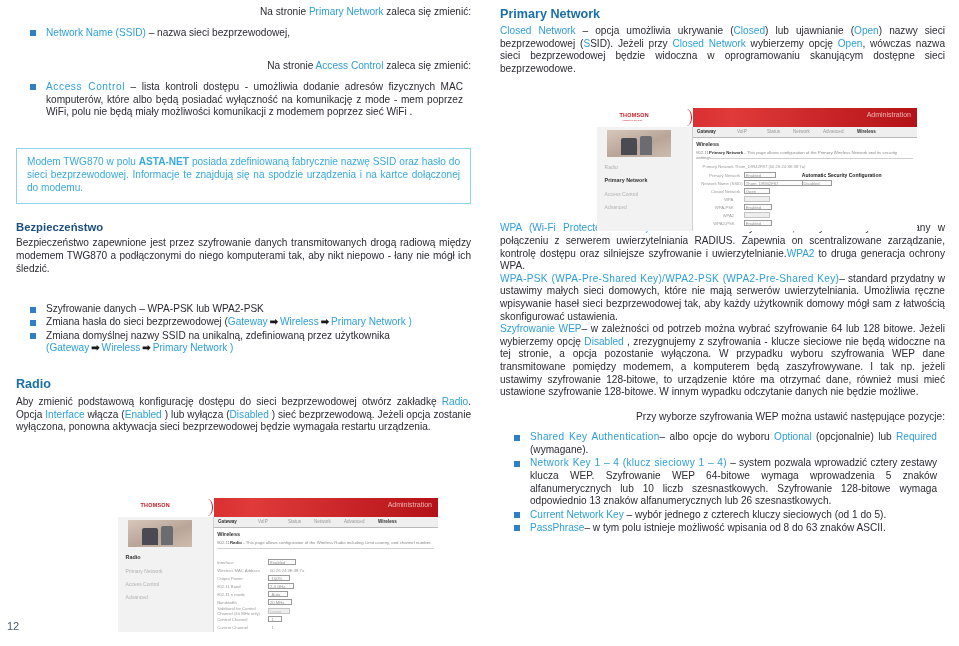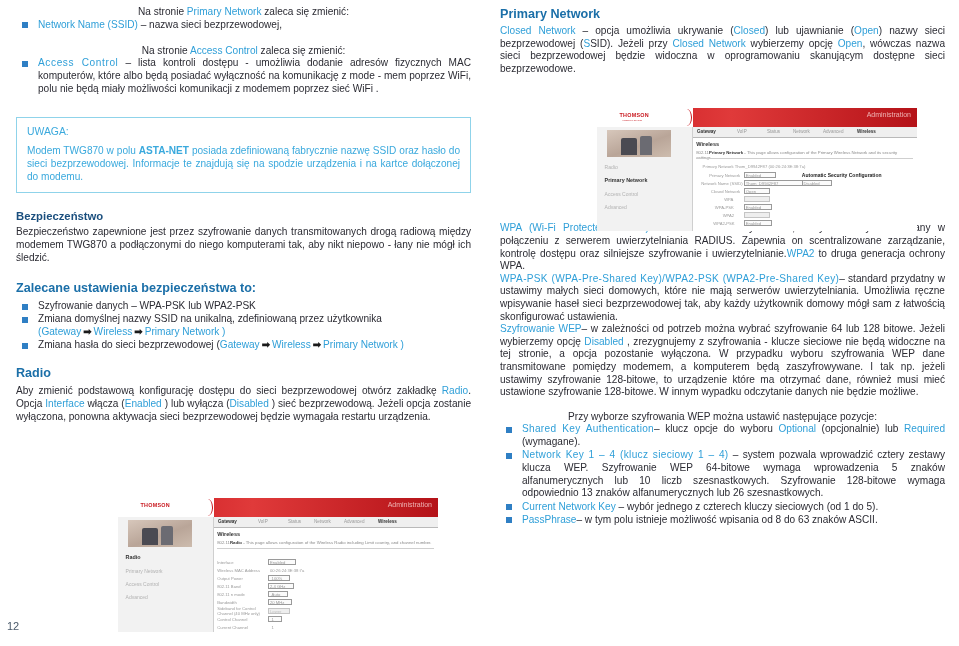--- a/index.html
+++ b/index.html
@@ -23,42 +23,42 @@
   .col-left  { left: 16px; }
   .col-right { left: 500px; width: 445px; }
 
   p, .line {
     margin: 0;
     font-size: 10.1px;
     line-height: 12.6px;
     color: #2b2b33;
     text-align: justify;
   }
-  .nj { text-align: center; }
+  .nj { text-align: right; }
 
   .blue { color: #2f9fd8; }
   .hdr {
     font-size: 11.3px;
     font-weight: bold;
     color: #1b4f7e;
     line-height: 14px;
     margin: 0;
   }
   .hdr-lg {
     font-size: 12.6px;
     font-weight: bold;
     color: #1b6fa8;
     line-height: 16px;
     margin: 0;
   }
 
   
   ul.bl {
     list-style: none;
-    margin: 0;
+    margin: 8px;
     padding: 0;
   }
   ul.bl > li {
     position: relative;
     padding-left: 22px;
     font-size: 10.1px;
     line-height: 12.7px;
     color: #2b2b33;
     text-align: justify;
     margin: 0 0 0.5px 0;
@@ -239,45 +239,43 @@
 
     <p class="nj"><span>Na stronie </span><span class="blue">Access Control</span><span>  zaleca się zmienić:</span></p>
 
     <ul class="bl">
       <li><span class="sq"></span><span class="blue" style="letter-spacing:.6px">Access Control</span><span> – lista kontroli dostępu - umożliwia dodanie adresów fizycznych MAC komputerów, które albo będą posiadać wyłączność na komunikację z mode - mem poprzez WiFi, polu nie będą miały możliwości komunikacji z modemem poprzez sieć WiFi .</span></li>
     </ul>
 
     <div style="height:21px"></div>
 
     <div class="note">
-      <div class="ttl">UWAGA:</div>
       <p class="bdy"><span>Modem TWG870 w polu </span><span class="b">ASTA-NET</span><span> posiada zdefiniowaną fabrycznie nazwę SSID oraz hasło do sieci bezprzewodowej. Informacje te znajdują się na spodzie urządzenia i na kartce dołączonej do modemu.</span></p>
     </div>
 
     <div style="height:16px"></div>
 
     <div class="hdr">Bezpieczeństwo</div>
     <div style="height:3px"></div>
     <p>Bezpieczeństwo zapewnione jest przez szyfrowanie danych transmitowanych drogą radiową między modemem TWG870 a podłączonymi do niego komputerami tak, aby nikt niepowo - łany nie mógł ich śledzić.</p>
 
     <div style="height:16px"></div>
 
-    <div class="hdr-lg">Zalecane ustawienia bezpieczeństwa to:</div>
     <div style="height:4px"></div>
 
     <ul class="bl">
       <li><span class="sq"></span><span>Szyfrowanie danych – WPA-PSK lub WPA2-PSK</span></li>
+
+      <li><span class="sq"></span><span>Zmiana hasła do sieci bezprzewodowej (</span><span class="blue">Gateway</span><span class="arr">➡</span><span class="blue">Wireless</span><span class="arr">➡</span><span class="blue">Primary Network</span><span class="blue"> )</span>
+      </li>
 
       <li><span class="sq"></span><span>Zmiana domyślnej nazwy SSID na unikalną, zdefiniowaną przez użytkownika</span><br>
         <span class="blue">(</span><span class="blue">Gateway</span><span class="arr">➡</span><span class="blue">Wireless</span><span class="arr">➡</span><span class="blue">Primary Network</span><span class="blue"> )</span>
       </li>
 
-      <li><span class="sq"></span><span>Zmiana hasła do sieci bezprzewodowej (</span><span class="blue">Gateway</span><span class="arr">➡</span><span class="blue">Wireless</span><span class="arr">➡</span><span class="blue">Primary Network</span><span class="blue"> )</span>
-      </li>
-
     </ul>
 
     <div style="height:13px"></div>
 
     <div class="hdr-lg">Radio</div>
     <div style="height:4px"></div>
 
     <p><span>Aby zmienić podstawową konfigurację dostępu do sieci bezprzewodowej otwórz zakładkę </span><span class="blue">Radio</span><span>. Opcja  </span><span class="blue">Interface</span><span>  włącza (</span><span class="blue">Enabled</span><span> ) lub wyłącza (</span><span class="blue">Disabled</span><span> ) sieć bezprzewodową. Jeżeli opcja zostanie wyłączona, ponowna aktywacja sieci bezprzewodowej będzie wymagała restartu urządzenia.</span></p>
   </div>
 
@@ -297,21 +295,21 @@
 
     <p><span class="blue" style="letter-spacing:.3px">WPA-PSK (WPA-Pre-Shared Key)/WPA2-PSK (WPA2-Pre-Shared Key)</span><span>– standard przydatny w ustawimy małych sieci domowych, które nie mają serwerów uwierzytelniania. Umożliwia ręczne wpisywanie haseł sieci bezprzewodowej tak, aby każdy użytkownik domowy mógł sam z łatwością skonfigurować ustawienia.</span></p>
 
     <p><span class="blue">Szyfrowanie WEP</span><span>– w zależności od potrzeb można wybrać szyfrowanie 64 lub 128 bitowe. Jeżeli wybierzemy opcję </span><span class="blue">Disabled</span><span> , zrezygnujemy z szyfrowania - klucze sieciowe nie będą widoczne na tej stronie, a opcja pozostanie wyłączona. W przypadku wyboru szyfrowania WEP dane transmitowane pomiędzy modemem, a komputerem będą zaszyfrowywane. I tak np. jeżeli ustawimy szyfrowanie 128-bitowe, to urządzenie które ma otrzymać dane, również musi mieć ustawione szyfrowanie 128-bitowe. W innym wypadku odczytanie danych nie będzie możliwe.</span></p>
 
     <div style="height:12px"></div>
 
     <p class="nj">Przy wyborze szyfrowania WEP można ustawić następujące pozycje:</p>
 
     <ul class="bl">
-      <li><span class="sq"></span><span class="blue" style="letter-spacing:.3px">Shared Key Authentication</span><span>– klucz opcje do wyboru </span><span class="blue">Optional</span><span> (opcjonalnie) lub </span><span class="blue">Required</span><span>  (wymagane).</span></li>
+      <li><span class="sq"></span><span class="blue" style="letter-spacing:.3px">Shared Key Authentication</span><span>– albo opcje do wyboru </span><span class="blue">Optional</span><span> (opcjonalnie) lub </span><span class="blue">Required</span><span>  (wymagane).</span></li>
 
       <li><span class="sq"></span><span class="blue" style="letter-spacing:.3px">Network Key 1 – 4 (klucz sieciowy 1 – 4)</span><span> – system pozwala wprowadzić cztery zestawy klucza WEP. Szyfrowanie WEP 64-bitowe wymaga wprowadzenia 5 znaków alfanumerycznych lub 10 liczb szesnastkowych. Szyfrowanie 128-bitowe wymaga odpowiednio 13 znaków alfanumerycznych lub 26 szesnastkowych.</span></li>
 
       <li><span class="sq"></span><span class="blue">Current Network Key</span><span> – wybór jednego z czterech kluczy sieciowych (od 1 do 5).</span></li>
 
       <li><span class="sq"></span><span class="blue">PassPhrase</span><span>– w tym polu istnieje możliwość wpisania od 8 do 63 znaków ASCII.</span></li>
 
     </ul>
   </div>
 

